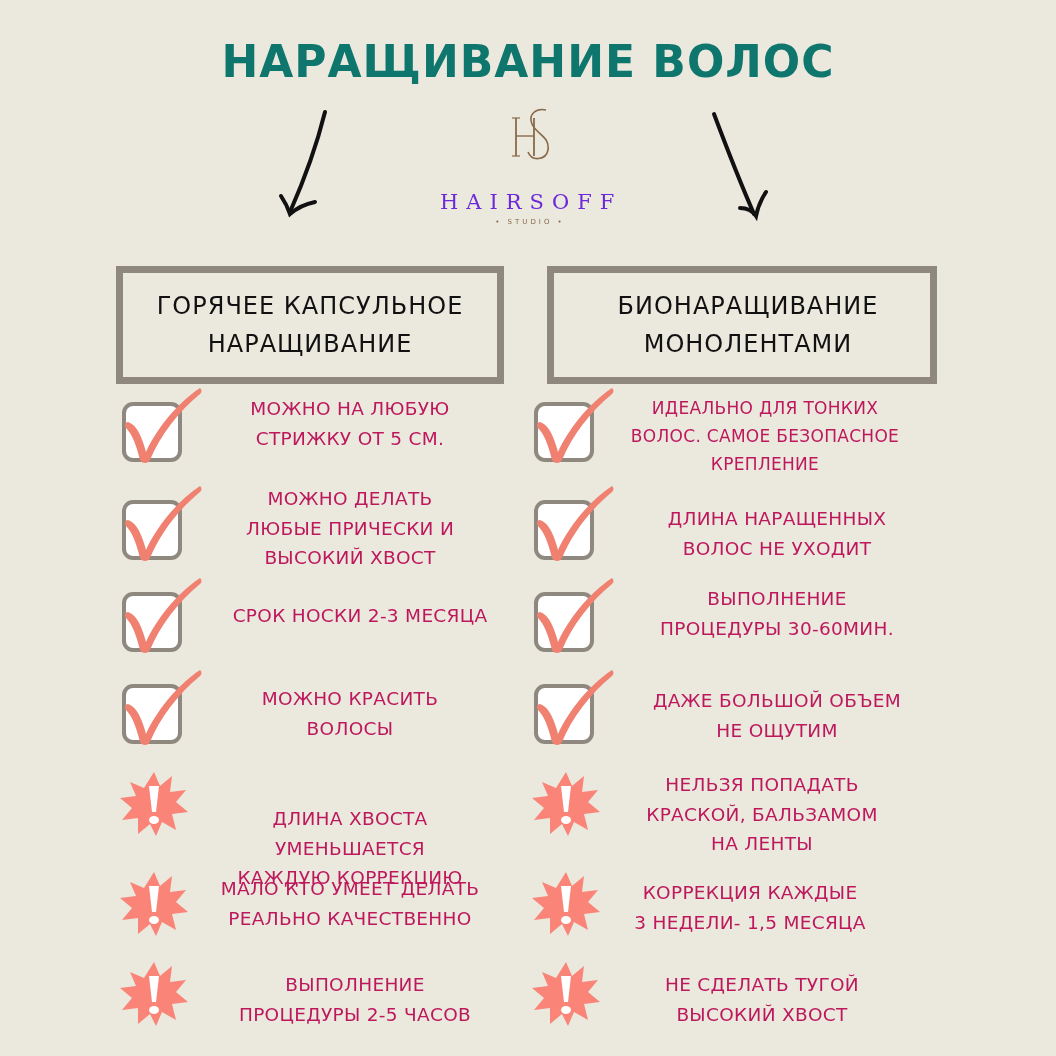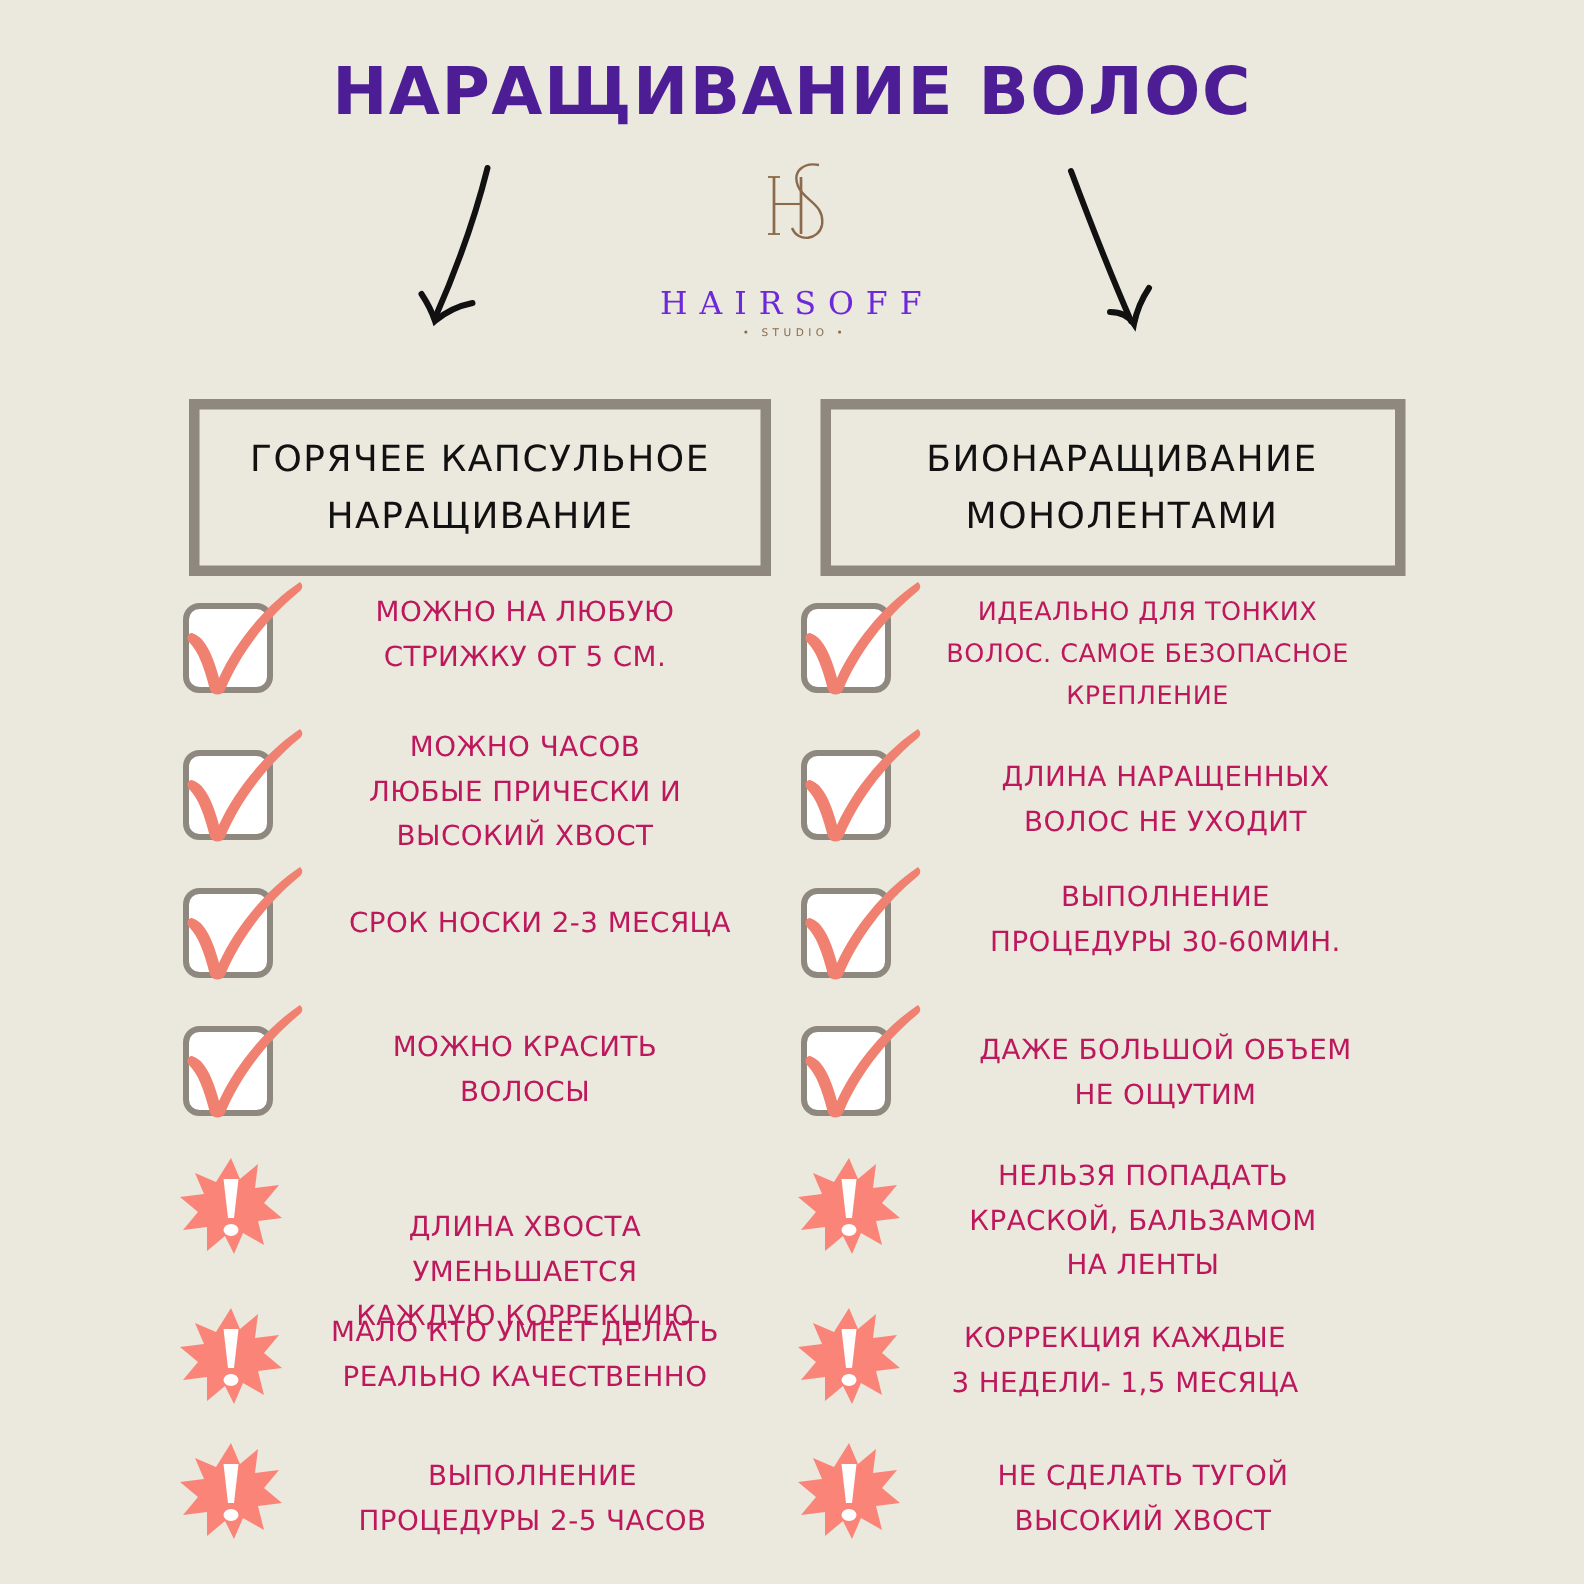--- a/index.html
+++ b/index.html
@@ -2,21 +2,21 @@
 <html><head>
 <meta charset="utf-8">
 <style>
   * { margin: 0; padding: 0; box-sizing: border-box; }
   html, body { width: 1056px; height: 1056px; background: #ebe8de; overflow: hidden; }
   body { position: relative; font-family: "Liberation Sans", "DejaVu Sans", sans-serif; color: #111; }
 
   .title {
     position: absolute; left: 0; top: 36px; width: 1056px; text-align: center;
     font-family: "DejaVu Sans", sans-serif; font-weight: bold; font-size: 44px;
-    color: #4c1d95; letter-spacing: 1px;
+    color: #0f766e; letter-spacing: 1px;
   }
 
   .logo { position: absolute; left: 440px; top: 108px; width: 180px; height: 120px; text-align: center; }
   .logo-mono { position: absolute; left: 62px; top: 0; width: 60px; height: 64px; }
   .logo-name {
     position: absolute; left: 0; top: 82px; width: 180px; text-align: center;
     font-family: "DejaVu Serif", serif; font-size: 21px; letter-spacing: 8px; color: #6d28d9;
   }
   .logo-sub {
     position: absolute; left: 0; top: 110px; width: 180px; text-align: center;
@@ -27,21 +27,21 @@
   .arrow-left { left: 275px; top: 108px; width: 70px; height: 115px; }
   .arrow-right { left: 700px; top: 108px; width: 70px; height: 115px; }
 
   .header-box {
     position: absolute; top: 266px; height: 118px;
     border: 7px solid #8f887e; background: #ebe8de;
     display: flex; align-items: center; justify-content: center; text-align: center;
     font-family: "DejaVu Sans", sans-serif; font-size: 24px; line-height: 38px;
     letter-spacing: 1px; color: #111;
   }
-  .header-left { left: 116px; width: 388px; margin-left: 10px; }
+  .header-left { left: 116px; width: 388px; }
   .header-right { left: 547px; width: 390px; padding-left: 12px; }
 
   .item { position: absolute; display: flex; align-items: center; }
   .item .icon { position: absolute; }
   .item .text {
     position: absolute; text-align: center; font-family: "DejaVu Sans", sans-serif;
     font-size: 18.5px; line-height: 29.5px; color: #be185d; white-space: pre-line; letter-spacing: 0.3px;
   }
   .check-icon { width: 82px; height: 82px; }
   .warn-icon { width: 68px; height: 68px; }
@@ -101,21 +101,21 @@
   <svg class="icon check-icon" style="left:0;top:0;">
       <use href="#sym-check"></use>
     </svg>
   <div class="text" style="left:80px;top:8px;width:300px;">МОЖНО НА ЛЮБУЮ
 СТРИЖКУ ОТ 5 СМ.</div>
 </div>
 <div class="item" style="left:120px;top:484px;">
   <svg class="icon check-icon" style="left:0;top:0;">
       <use href="#sym-check"></use>
     </svg>
-  <div class="text" style="left:80px;top:0;width:300px;">МОЖНО ЧАСОВ
+  <div class="text" style="left:80px;top:0;width:300px;">МОЖНО ДЕЛАТЬ
 ЛЮБЫЕ ПРИЧЕСКИ И
 ВЫСОКИЙ ХВОСТ</div>
 </div>
 <div class="item" style="left:120px;top:576px;">
   <svg class="icon check-icon" style="left:0;top:0;">
       <use href="#sym-check"></use>
     </svg>
   <div class="text" style="left:72px;top:25px;width:336px;">СРОК НОСКИ 2-3 МЕСЯЦА</div>
 </div>
 <div class="item" style="left:120px;top:668px;">

